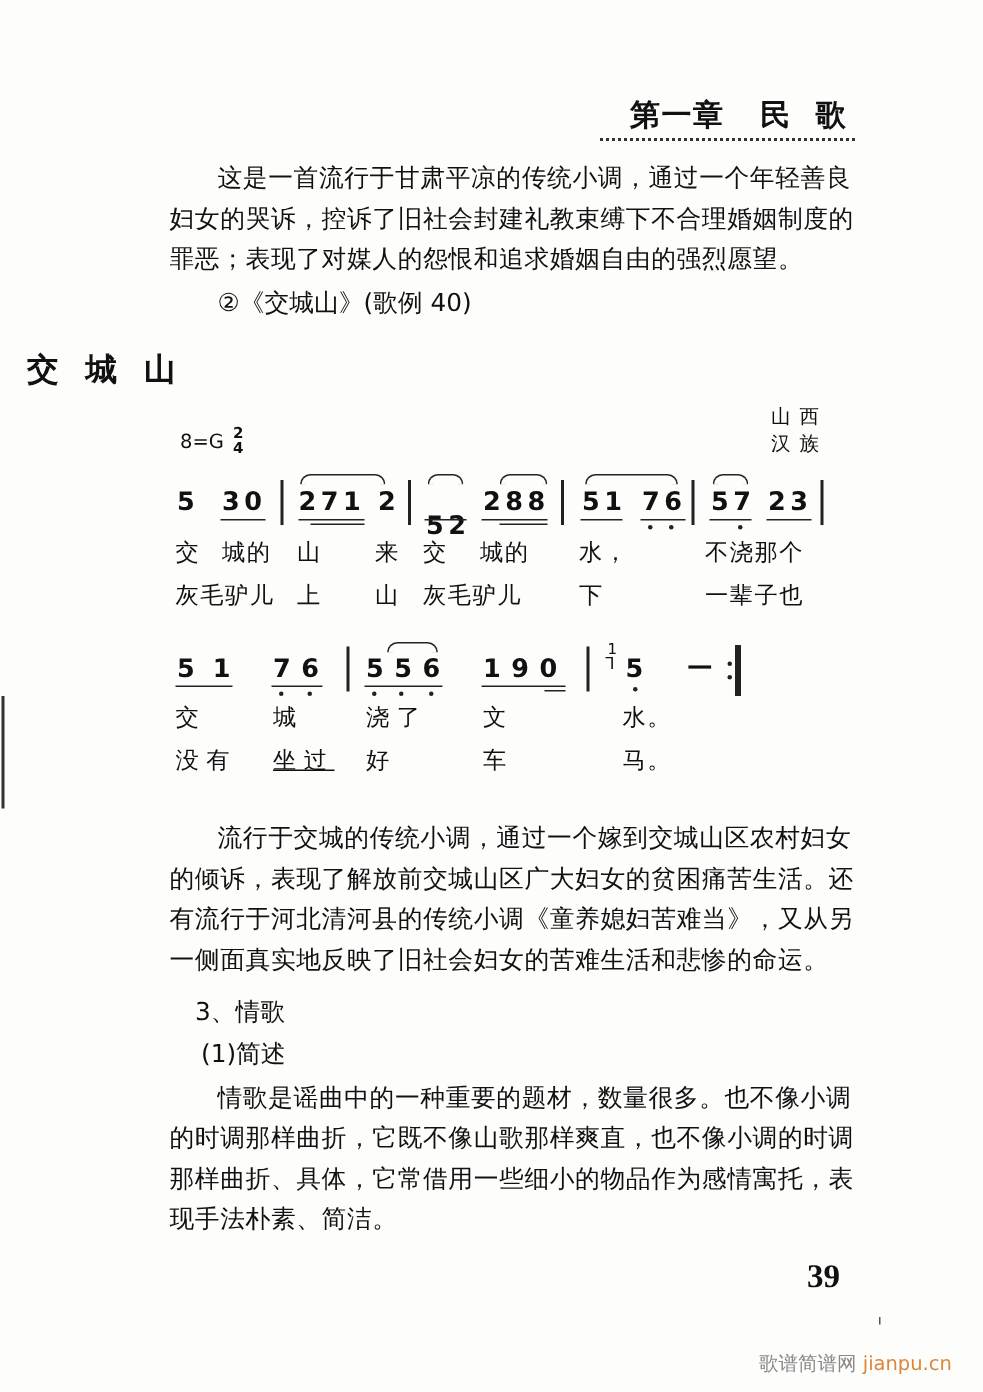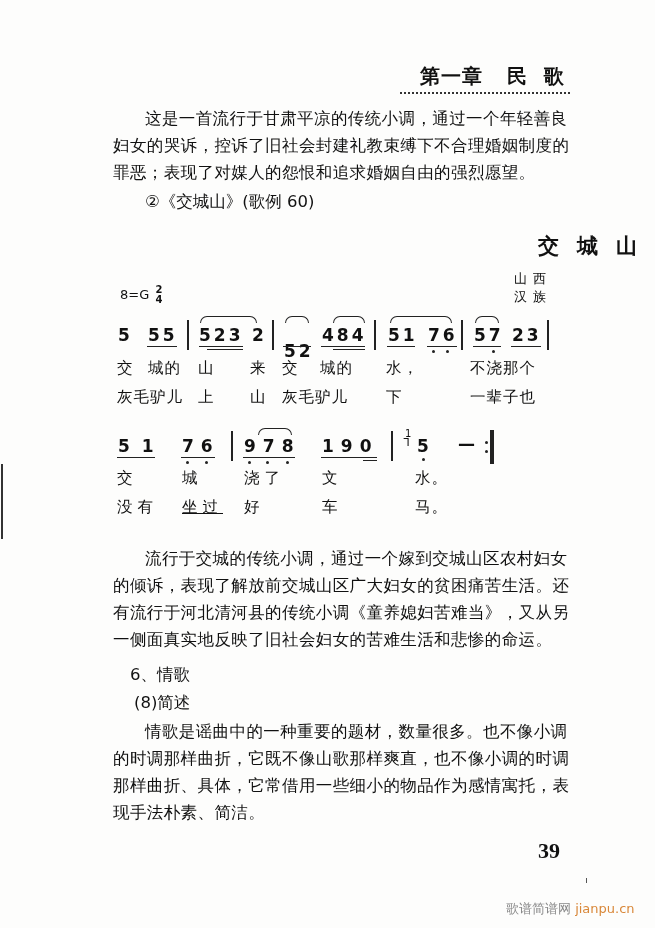--- a/index.html
+++ b/index.html
@@ -15,21 +15,21 @@
     .header-rule {
       left: 400px; top: 92px; width: 170px; height: 0; border-top: 2px dotted #333;
     }
     .para {
       left: 113px; width: 460px; font-size: 16.5px; line-height: 27px; letter-spacing: 0.4px;
       font-family: "DejaVu Sans", sans-serif;
     }
     .para p { margin: 0; text-indent: 32px; }
     .line { left: 113px; font-size: 16.5px; font-family: "DejaVu Sans", sans-serif; white-space: pre; }
     .song-title {
-      left: 0; width: 655px; top: 232px; text-align: right; font-size: 21px; font-weight: bold;
+      left: 0; width: 655px; top: 232px; text-align: left; font-size: 21px; font-weight: bold;
       letter-spacing: 18px; font-family: "DejaVu Sans", sans-serif; text-indent: 18px;
     }
     .key { left: 120px; top: 285px; font-size: 13px; font-family: "DejaVu Sans", sans-serif; }
     .key .frac { display: inline-block; vertical-align: middle; text-align: center; font-size: 10px; line-height: 10px; font-weight: bold; margin-left: 2px; }
     .region { left: 514px; top: 270px; font-size: 13px; line-height: 18px; font-family: "DejaVu Sans", sans-serif; letter-spacing: 6px; }
     .notes { font-family: "DejaVu Sans", sans-serif; font-size: 17px; font-weight: bold; white-space: pre; }
     .lyr { font-family: "DejaVu Sans", sans-serif; font-size: 15.5px; white-space: pre; letter-spacing: 1px; }
     .bar { width: 2px; background: #222; }
     .ul { height: 0; border-top: 1.5px solid #222; }
     .slur { border: 1.5px solid #222; border-bottom: none; border-radius: 8px 8px 0 0; height: 6px; }
@@ -42,54 +42,54 @@
   </style>
 </head>
 <body>
 
 <div class="abs header">第一章   民  歌</div>
 <div class="abs header-rule"></div>
 
 <div class="abs para" style="top:105px;">
   <p>这是一首流行于甘肃平凉的传统小调，通过一个年轻善良妇女的哭诉，控诉了旧社会封建礼教束缚下不合理婚姻制度的罪恶；表现了对媒人的怨恨和追求婚姻自由的强烈愿望。</p>
 </div>
-<div class="abs line" style="left:145px; top:191px;">②《交城山》(歌例 60)</div>
+<div class="abs line" style="left:145px; top:191px;">②《交城山》(歌例 40)</div>
 
 <div class="abs song-title">交城山</div>
 
 <div class="abs key">
   <span>8=G</span>
   <span class="frac">
     <span>2</span><br>
     <span>4</span>
   </span>
 </div>
 <div class="abs region">
   <div>山西</div>
   <div>汉族</div>
 </div>
 
 <div>
   <span class="abs notes" style="left:118px; top:325px;">5</span>
-  <span class="abs notes" style="left:148px; top:325px; letter-spacing:3px;">55</span>
+  <span class="abs notes" style="left:148px; top:325px; letter-spacing:3px;">30</span>
   <div class="abs ul" style="left:147px; top:346px; width:30px;"></div>
   <div class="abs bar" style="left:187px; top:320px; height:30px;"></div>
 
   <div class="abs slur" style="left:200px; top:316px; width:55px;"></div>
-  <span class="abs notes" style="left:199px; top:325px; letter-spacing:3px;">523</span>
+  <span class="abs notes" style="left:199px; top:325px; letter-spacing:3px;">271</span>
   <div class="abs ul" style="left:199px; top:346px; width:44px;"></div>
   <div class="abs ul" style="left:207px; top:349px; width:36px;"></div>
   <span class="abs notes" style="left:252px; top:325px;">2</span>
   <div class="abs bar" style="left:272px; top:320px; height:30px;"></div>
 
   <div class="abs slur" style="left:285px; top:316px; width:22px;"></div>
   <span class="abs notes" style="left:284px; top:325px; letter-spacing:3px;margin-top:16px;">52</span>
   <div class="abs ul" style="left:283px; top:346px; width:28px;"></div>
   <div class="abs slur" style="left:333px; top:316px; width:30px;"></div>
-  <span class="abs notes" style="left:322px; top:325px; letter-spacing:3px;">484</span>
+  <span class="abs notes" style="left:322px; top:325px; letter-spacing:3px;">288</span>
   <div class="abs ul" style="left:321px; top:346px; width:44px;"></div>
   <div class="abs ul" style="left:333px; top:349px; width:32px;"></div>
   <div class="abs bar" style="left:374px; top:320px; height:30px;"></div>
 
   <div class="abs slur" style="left:390px; top:316px; width:60px;"></div>
   <span class="abs notes" style="left:388px; top:325px; letter-spacing:3px;">51</span>
   <div class="abs ul" style="left:387px; top:346px; width:28px;"></div>
   <span class="abs notes" style="left:428px; top:325px; letter-spacing:3px;">76</span>
   <div class="abs ul" style="left:427px; top:346px; width:30px;"></div>
   <div class="abs dot" style="left:432px; top:350px;"></div>
@@ -124,21 +124,21 @@
 <div>
   <span class="abs notes" style="left:118px; top:436px; letter-spacing:12px;">51</span>
   <div class="abs ul" style="left:117px; top:457px; width:38px;"></div>
   <span class="abs notes" style="left:182px; top:436px; letter-spacing:7px;">76</span>
   <div class="abs ul" style="left:181px; top:457px; width:34px;"></div>
   <div class="abs dot" style="left:186px; top:461px;"></div>
   <div class="abs dot" style="left:205px; top:461px;"></div>
   <div class="abs bar" style="left:231px; top:431px; height:30px;"></div>
 
   <div class="abs slur" style="left:258px; top:428px; width:32px;"></div>
-  <span class="abs notes" style="left:244px; top:436px; letter-spacing:7px;">978</span>
+  <span class="abs notes" style="left:244px; top:436px; letter-spacing:7px;">556</span>
   <div class="abs ul" style="left:243px; top:457px; width:52px;"></div>
   <div class="abs dot" style="left:248px; top:461px;"></div>
   <div class="abs dot" style="left:266px; top:461px;"></div>
   <div class="abs dot" style="left:286px; top:461px;"></div>
   <span class="abs notes" style="left:322px; top:436px; letter-spacing:7px;">190</span>
   <div class="abs ul" style="left:321px; top:457px; width:56px;"></div>
   <div class="abs ul" style="left:363px; top:460px; width:14px;"></div>
   <div class="abs bar" style="left:391px; top:431px; height:30px;"></div>
 
   <span class="abs" style="left:405px; top:428px; font-size:10px; font-family:'DejaVu Sans',sans-serif;">1</span>
@@ -161,22 +161,22 @@
   <span class="abs lyr" style="left:244px; top:497px;">好</span>
   <span class="abs lyr" style="left:322px; top:497px;">车</span>
   <span class="abs lyr" style="left:415px; top:497px;">马。</span>
 </div>
 
 <div class="abs margin-line"></div>
 
 <div class="abs para" style="top:545px;">
   <p>流行于交城的传统小调，通过一个嫁到交城山区农村妇女的倾诉，表现了解放前交城山区广大妇女的贫困痛苦生活。还有流行于河北清河县的传统小调《童养媳妇苦难当》，又从另一侧面真实地反映了旧社会妇女的苦难生活和悲惨的命运。</p>
 </div>
-<div class="abs line" style="left:130px; top:664px;">6、情歌</div>
-<div class="abs line" style="left:134px; top:692px;">(8)简述</div>
+<div class="abs line" style="left:130px; top:664px;">3、情歌</div>
+<div class="abs line" style="left:134px; top:692px;">(1)简述</div>
 <div class="abs para" style="top:718px;">
   <p>情歌是谣曲中的一种重要的题材，数量很多。也不像小调的时调那样曲折，它既不像山歌那样爽直，也不像小调的时调那样曲折、具体，它常借用一些细小的物品作为感情寓托，表现手法朴素、简洁。</p>
 </div>
 
 <div class="abs pageno">39</div>
 <div class="abs speck"></div>
 <div class="abs watermark">
   <span>歌谱简谱网</span>
   <span class="url">jianpu.cn</span>
 </div>

